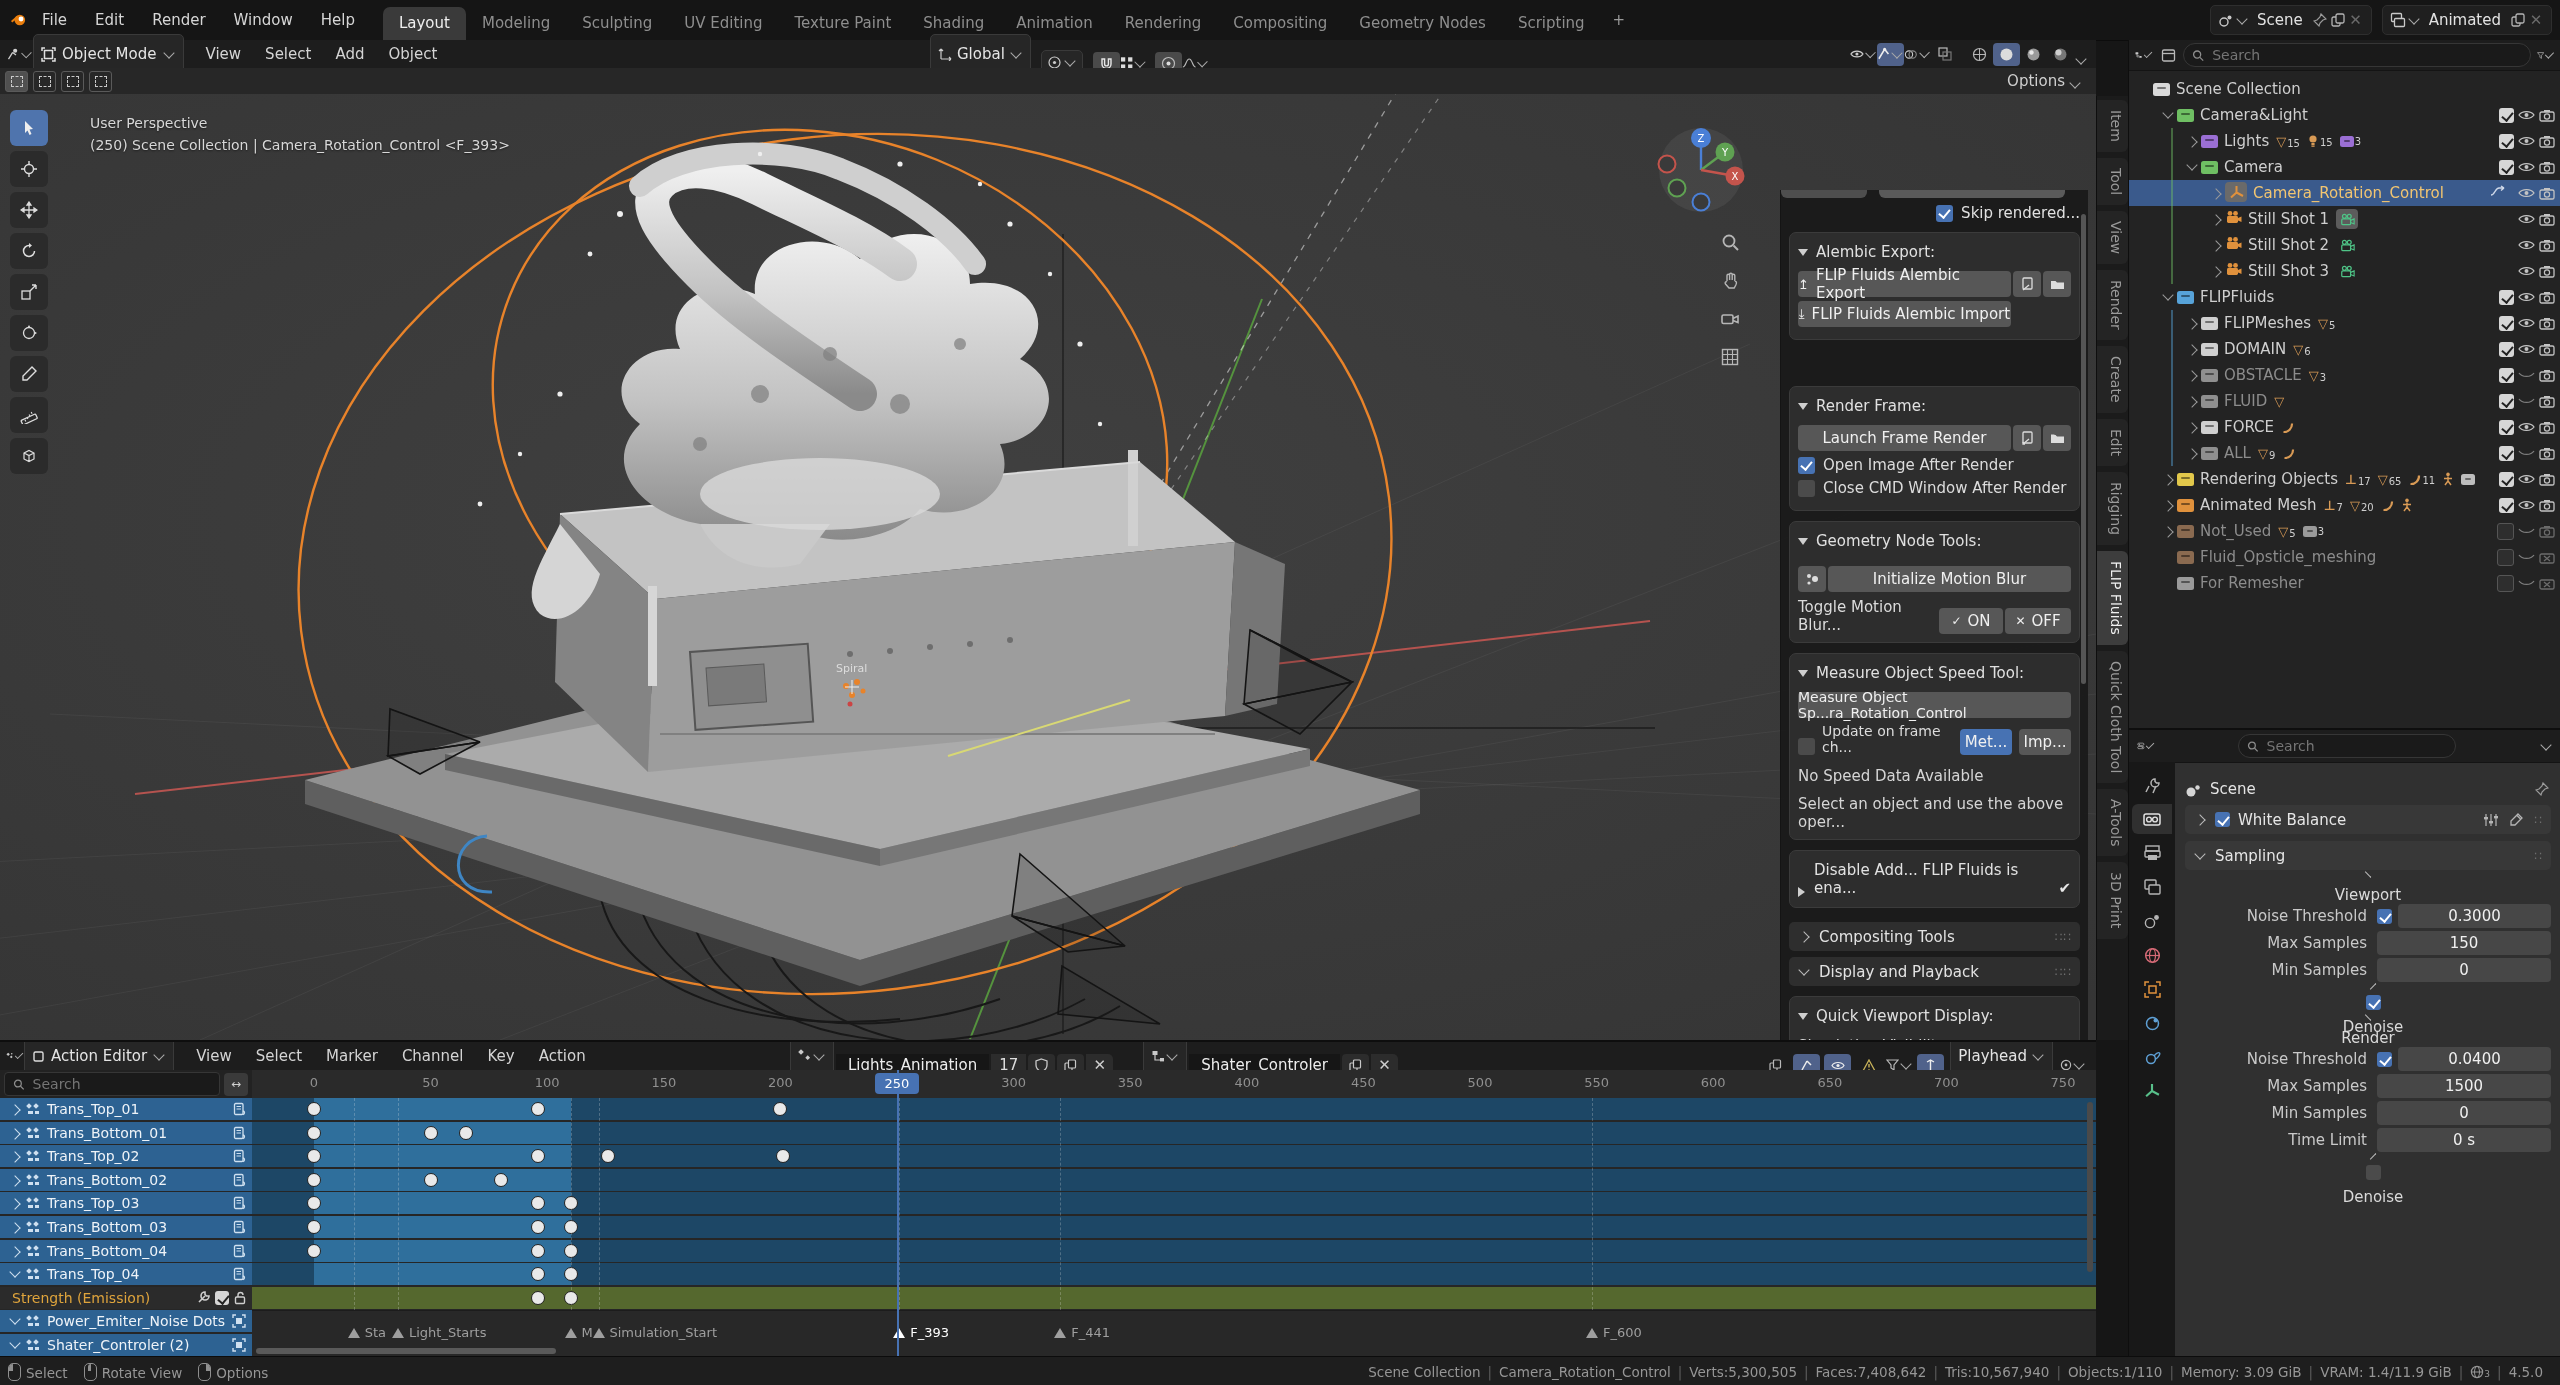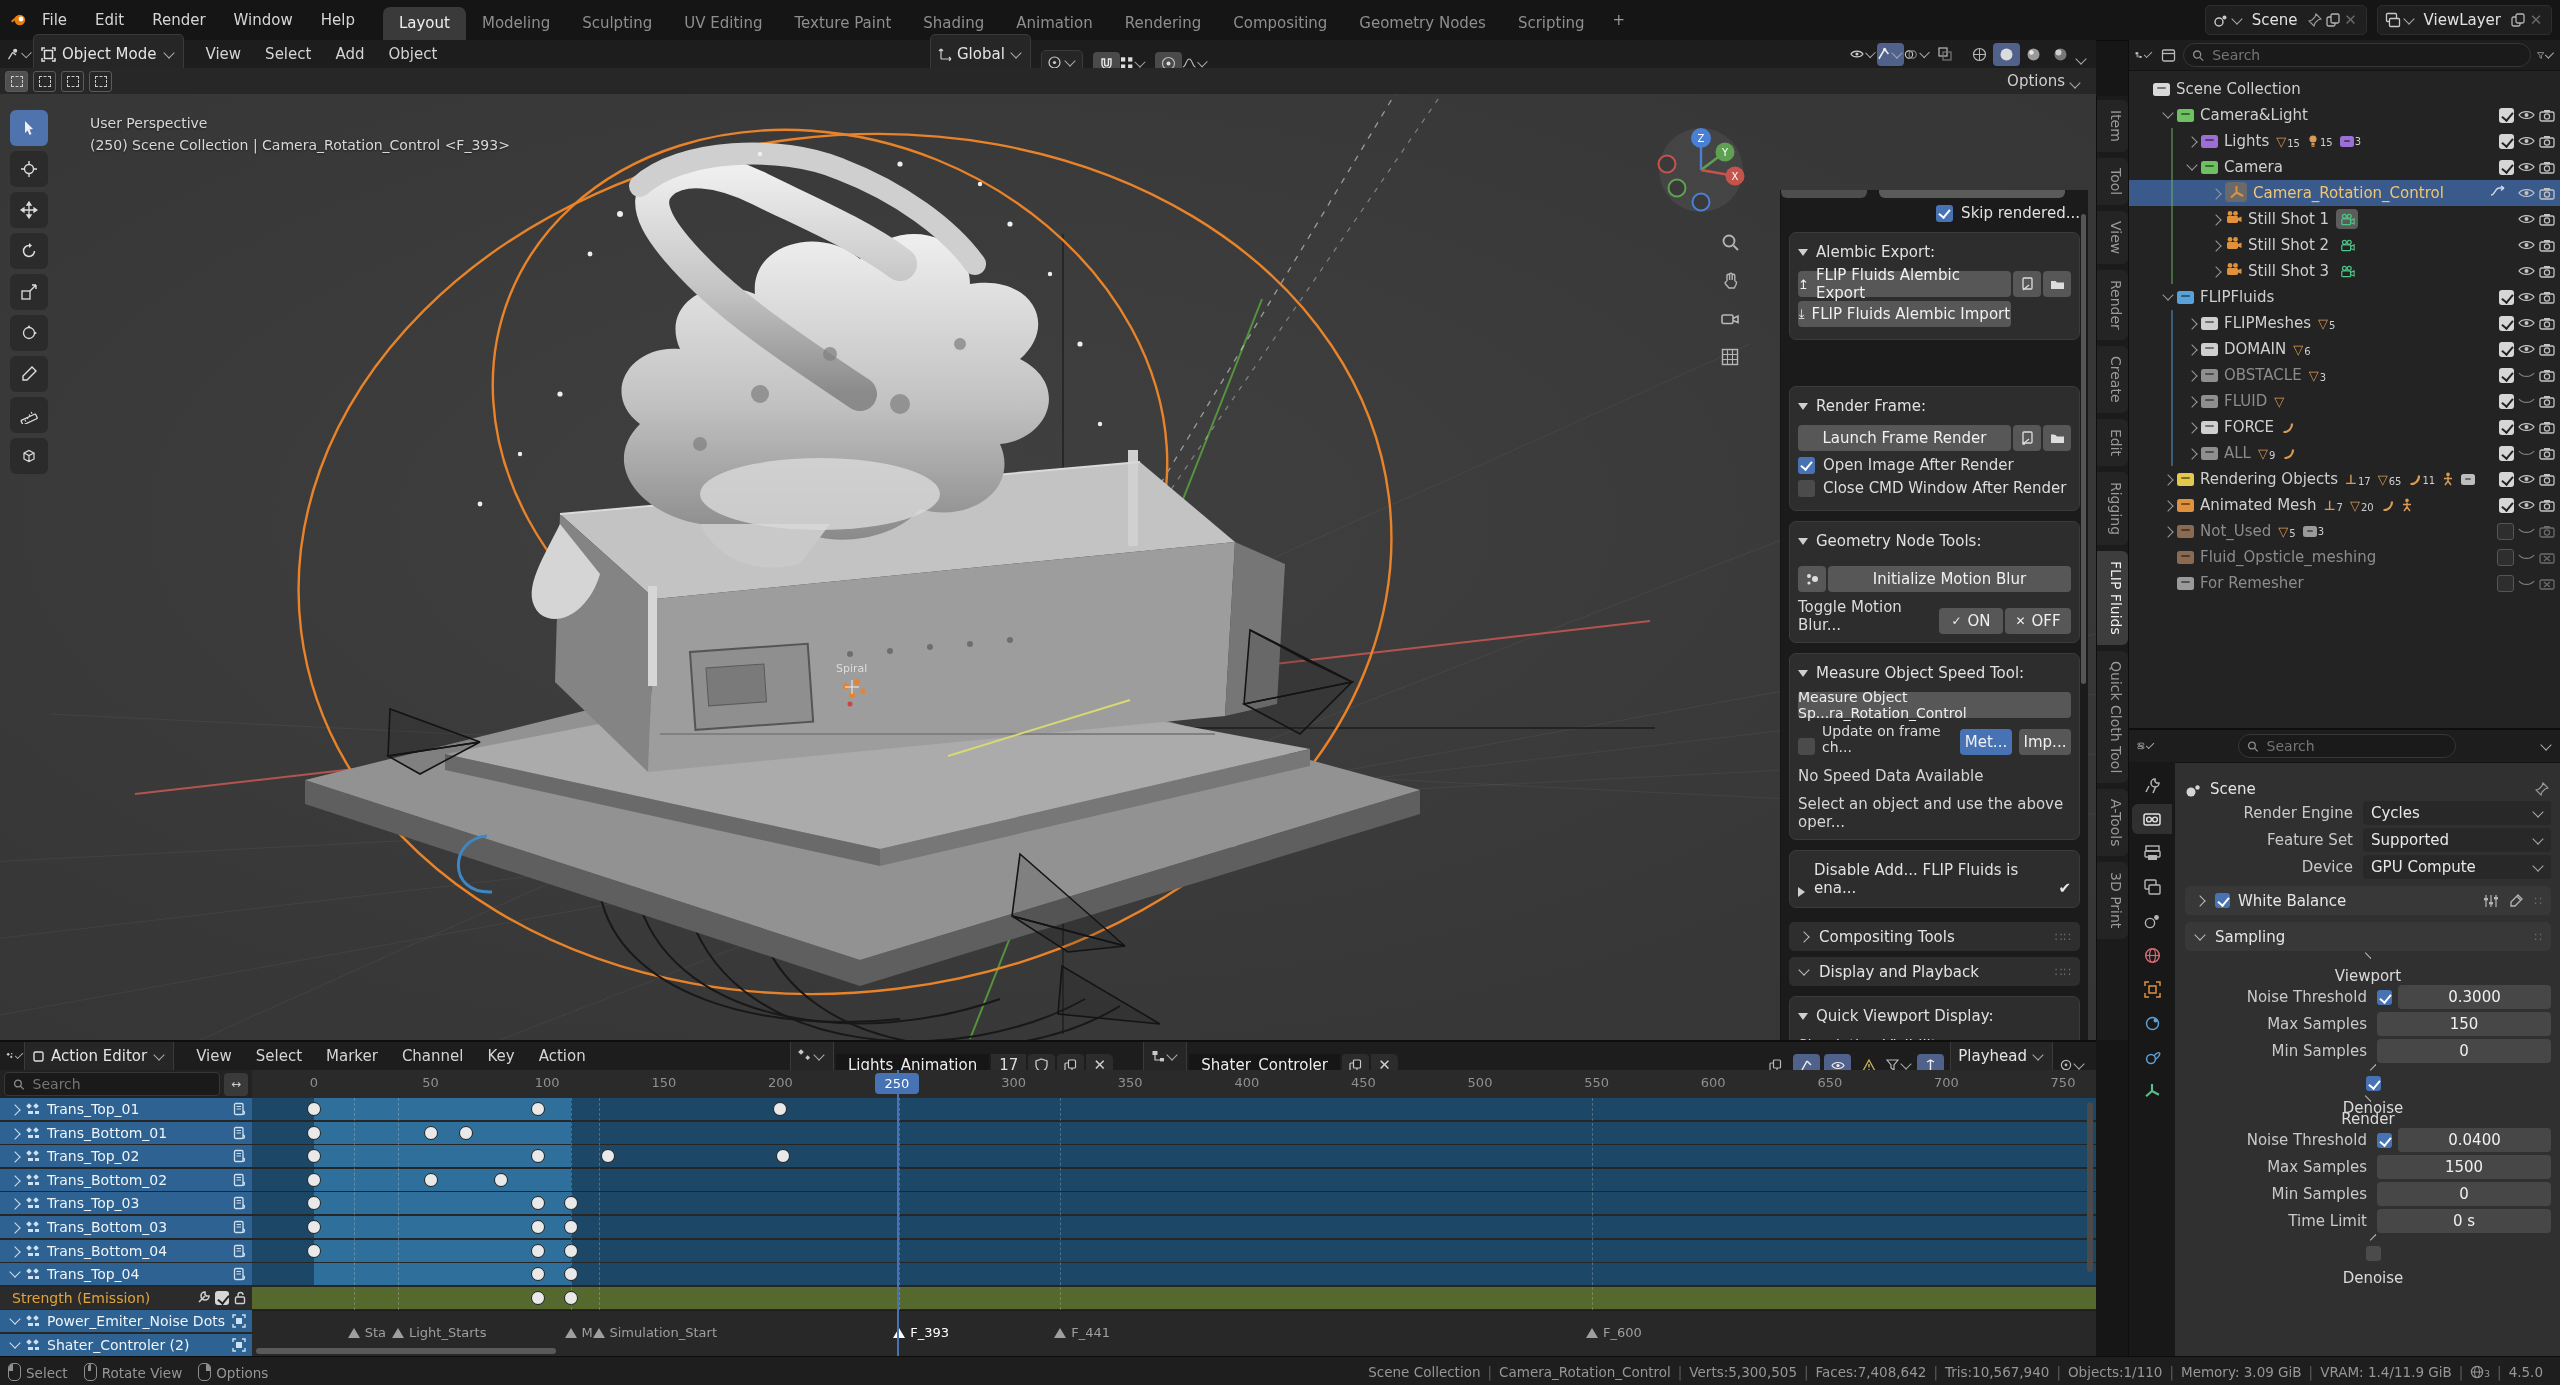--- a/index.html
+++ b/index.html
@@ -177,21 +177,21 @@
       <span class="mini-ic" style="color:#6a6a6a">✕</span>
     </div>
     <div class="idblock" style="margin-right:8px">
       <span class="mini-ic">
           <svg width="16" height="16" viewBox="0 0 16 16">
             <rect x="1.5" y="1.5" width="10" height="8" rx="1" fill="none" stroke="#c9c9c9" stroke-width="1.3"></rect>
             <rect x="4.5" y="6.5" width="10" height="8" rx="1" fill="#1f1f1f" stroke="#c9c9c9" stroke-width="1.3"></rect>
           </svg>
         </span>
       <span class="chev"></span>
-      <span class="val">ViewLayer</span>
+      <span class="val">Animated</span>
       <span class="mini-ic">
           <svg width="14" height="14" viewBox="0 0 14 14">
             <rect x="1" y="4" width="8" height="9" rx="1.5" fill="none" stroke="#b5b5b5" stroke-width="1.3"></rect>
             <rect x="5" y="1" width="8" height="9" rx="1.5" fill="#1f1f1f" stroke="#b5b5b5" stroke-width="1.3"></rect>
           </svg>
         </span>
       <span class="mini-ic" style="color:#6a6a6a">✕</span>
     </div>
   </div>
 
@@ -1428,34 +1428,20 @@
             <circle cx="6" cy="9" r="4.5" fill="#d5d5d5"></circle>
             <circle cx="12.5" cy="4.5" r="2.2" fill="#d5d5d5"></circle>
           </svg>
         <span style="color:#e4e4e4">Scene</span>
         <span style="margin-left:auto" class="mini-ic">
             <svg width="14" height="14" viewBox="0 0 14 14">
               <path d="M8 1 L13 6 L10 7 L7 10 L6 13 L1 8 L4 7 L7 4 Z" fill="none" stroke="#9a9a9a" stroke-width="1.2"></path>
             </svg>
           </span>
       </div>
-      <div id="pr-fields">
-          <div class="pr-field">
-            <div class="lbl">Render Engine</div>
-            <div class="pr-val">Cycles<span class="chev"></span></div>
-          </div>
-          <div class="pr-field">
-            <div class="lbl">Feature Set</div>
-            <div class="pr-val">Supported<span class="chev"></span></div>
-          </div>
-          <div class="pr-field">
-            <div class="lbl">Device</div>
-            <div class="pr-val">GPU Compute<span class="chev"></span></div>
-          </div>
-        </div>
 
       <div class="pr-panelhead">
         <span class="chev r" style="border-color:#bbb"></span>
         <div class="cb on" style="width:15px;height:15px"></div>
         <span>White Balance</span>
         <span class="grip" style="display:flex;gap:10px;align-items:center">
           <svg width="16" height="14" viewBox="0 0 16 14">
               <path d="M3 1 V13 M8 1 V13 M13 1 V13" stroke="#b5b5b5" stroke-width="1.2"></path>
               <rect x="1" y="4" width="4" height="2.4" fill="#b5b5b5"></rect>
               <rect x="6" y="8" width="4" height="2.4" fill="#b5b5b5"></rect>

